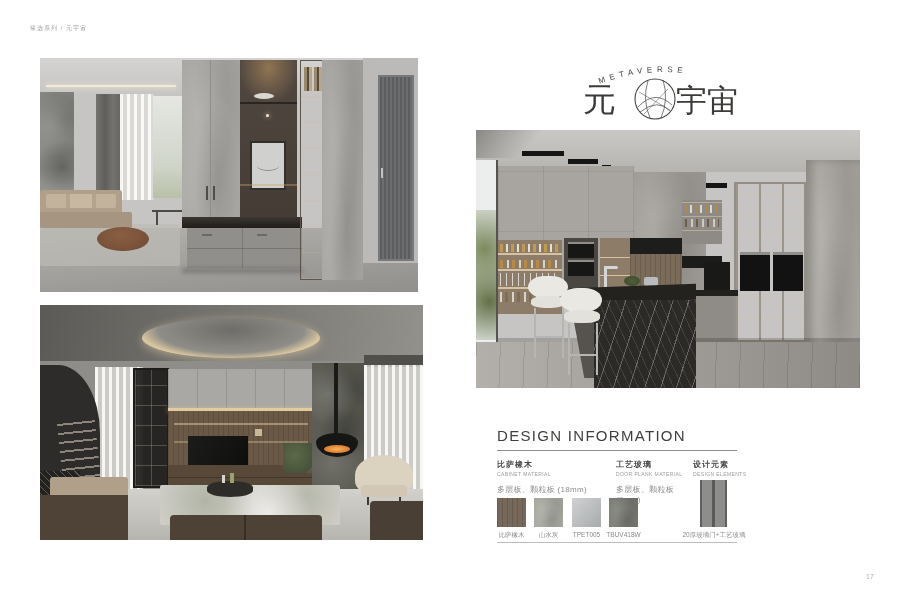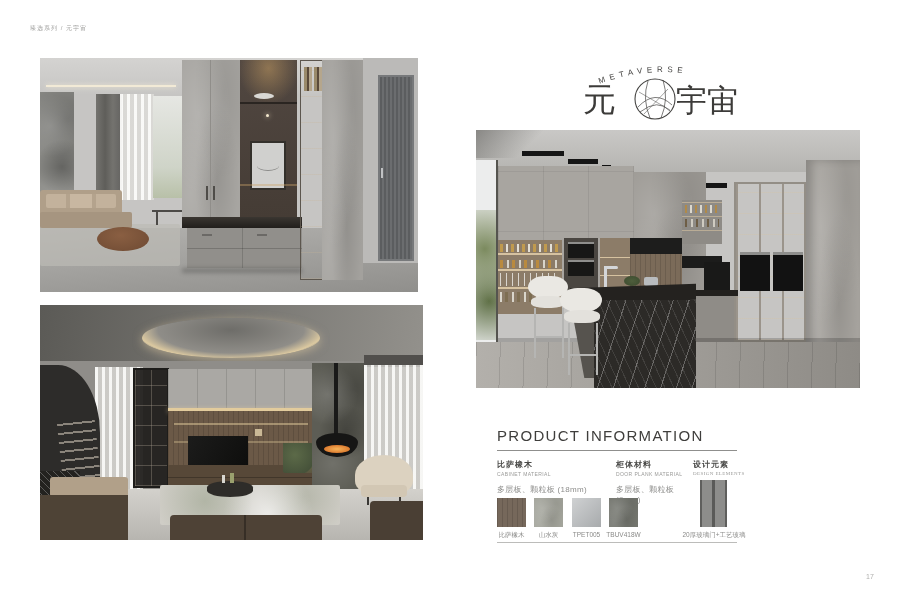--- a/index.html
+++ b/index.html
@@ -204,36 +204,36 @@
     <div class="abs" style="left:86px;top:178px;width:2px;height:50px;background:#b5b5b3;"></div>
     <div class="abs" style="left:60px;top:206px;width:28px;height:2px;background:#b5b5b3;"></div>
     <div class="abs" style="left:84px;top:158px;width:42px;height:24px;background:#eae8e3;border-radius:50% / 60%;"></div>
     <div class="abs" style="left:88px;top:180px;width:36px;height:13px;background:#e3e1dc;border-radius:40%;"></div>
     <div class="abs" style="left:92px;top:193px;width:2px;height:52px;background:#b5b5b3;"></div>
     <div class="abs" style="left:120px;top:193px;width:2px;height:52px;background:#b5b5b3;"></div>
     <div class="abs" style="left:94px;top:224px;width:28px;height:2px;background:#b5b5b3;"></div>
   </div>
 
   <div class="abs" style="left:497px;top:427px;width:256px;height:125px;">
-    <div class="pi-title">PRODUCT INFORMATION</div>
+    <div class="pi-title">DESIGN INFORMATION</div>
     <div class="hline abs" style="left:0;top:23px;width:240px;"></div>
 
     <div class="abs" style="left:0;top:32px;width:115px;">
       <div class="pi-cn">比萨橡木</div>
       <div class="pi-en">CABINET MATERIAL</div>
       <div class="pi-val" style="margin-top:7px;">多层板、颗粒板 (18mm)</div>
     </div>
 
     <div class="abs" style="left:119px;top:32px;width:80px;">
-      <div class="pi-cn">柜体材料</div>
+      <div class="pi-cn">工艺玻璃</div>
       <div class="pi-en">DOOR PLANK MATERIAL</div>
       <div class="pi-val" style="margin-top:7px;">多层板、颗粒板 (9mm)</div>
     </div>
 
-    <div class="abs" style="left:196px;top:32px;width:60px;font-family:Liberation Serif, serif;">
+    <div class="abs" style="left:196px;top:32px;width:60px;">
       <div class="pi-cn">设计元素</div>
       <div class="pi-en">DESIGN ELEMENTS</div>
     </div>
 
     <div class="abs grainv" style="left: 0px; top: 71px; width: 29px; height: 29px; background-color: rgb(118, 104, 91);"></div>
     <div class="abs tex-conc" style="left: 37px; top: 71px; width: 29px; height: 29px; background-color: rgb(163, 164, 155);"></div>
     <div class="abs" style="left: 75px; top: 71px; width: 29px; height: 29px; background-image: linear-gradient(135deg, rgba(255, 255, 255, 0.35), rgba(0, 0, 0, 0.08)); background-color: rgb(182, 185, 187);"></div>
     <div class="abs tex-conc" style="left: 112px; top: 71px; width: 29px; height: 29px; background-color: rgb(115, 117, 110);"></div>
 
     <div class="abs sw-label" style="left:-6px;top:104px;width:41px;">比萨橡木</div>

